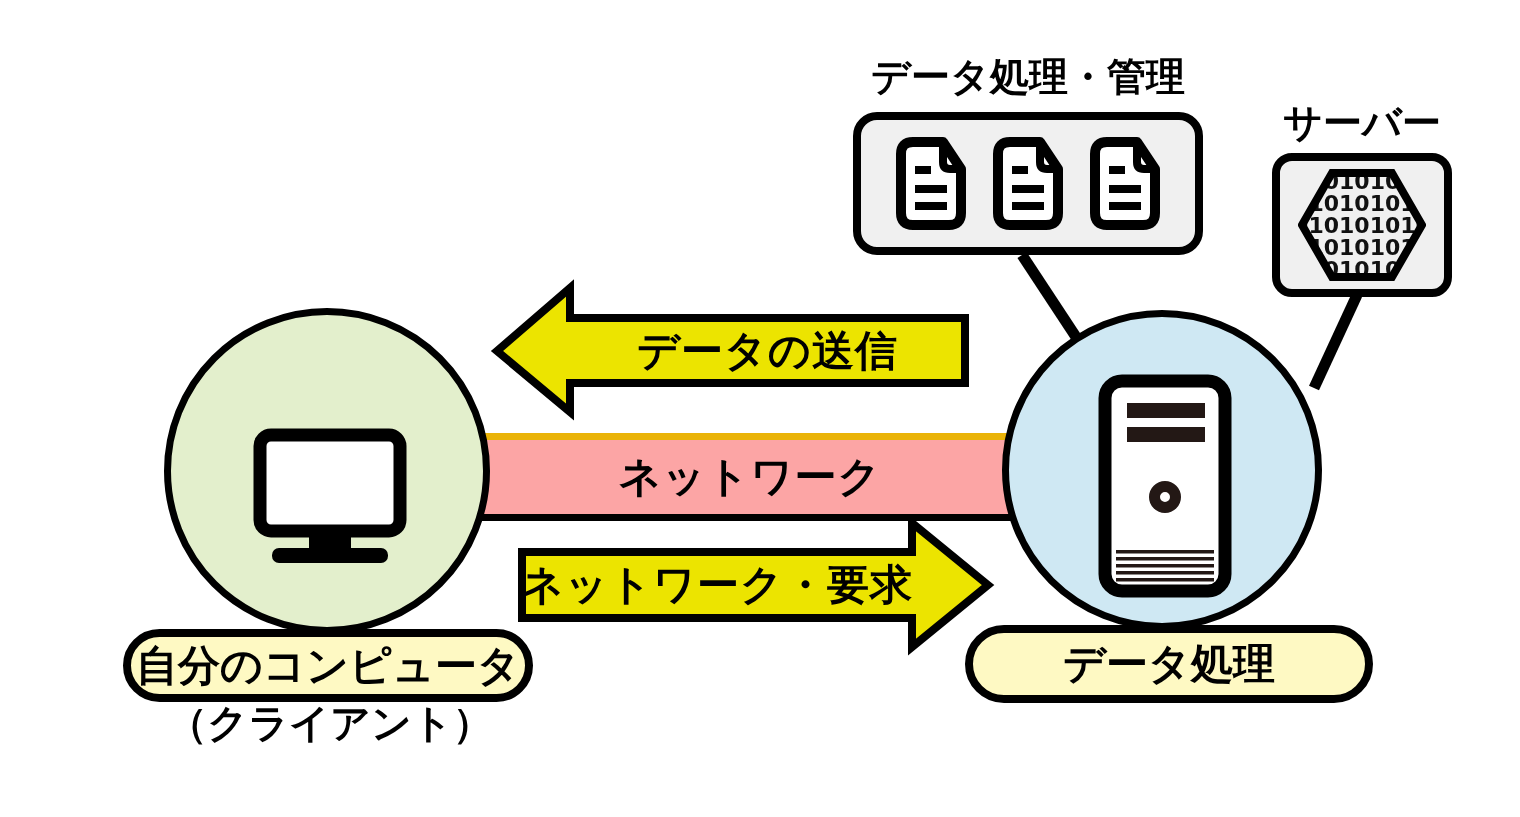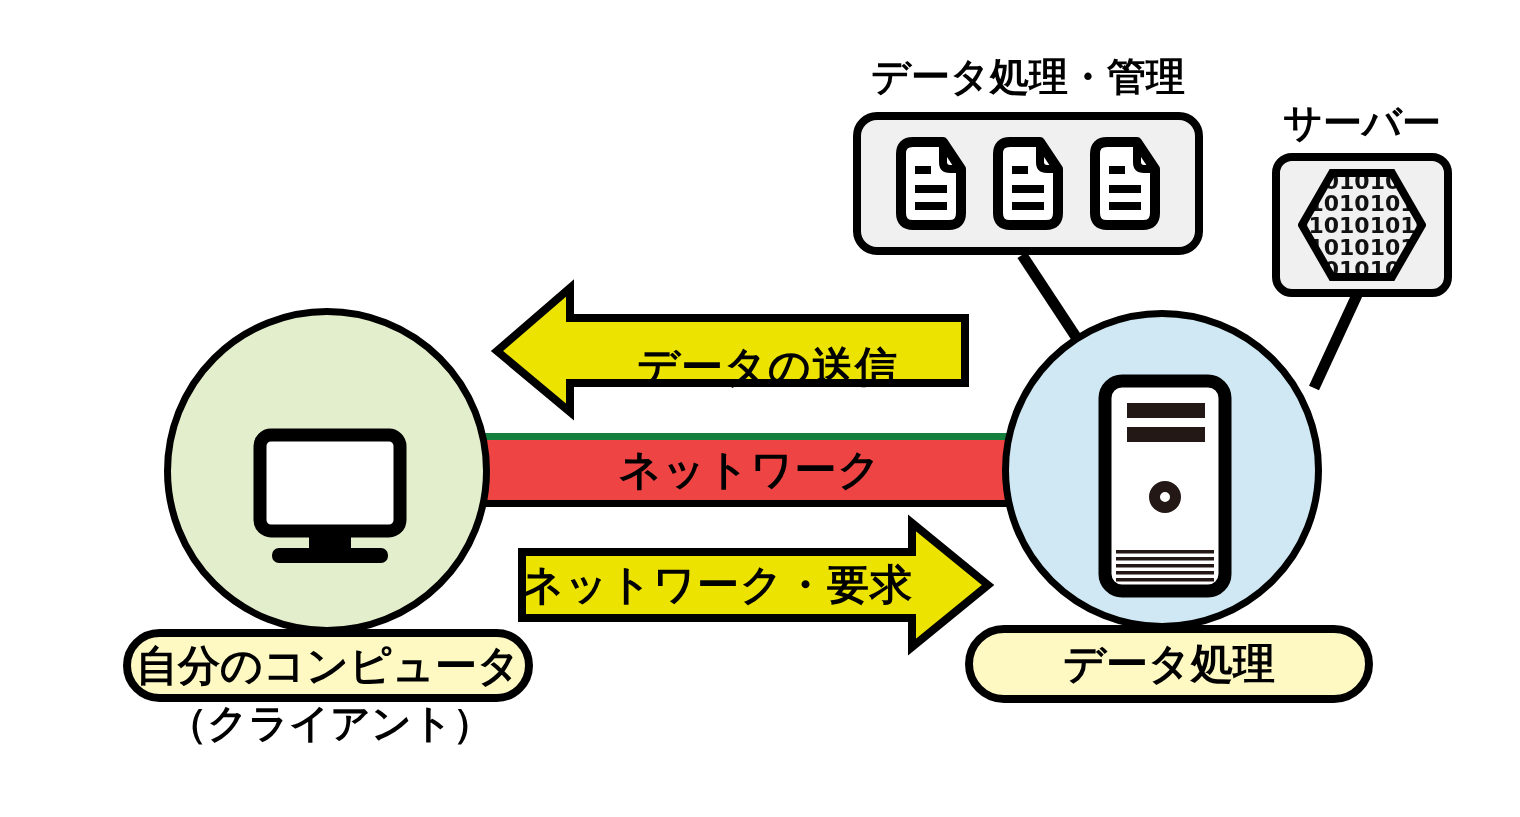--- a/index.html
+++ b/index.html
@@ -4,32 +4,32 @@
 <style>
   html,body{margin:0;padding:0;background:#fff;}
   .canvas{
     position:relative;width:1520px;height:817px;overflow:hidden;background:#fff;
     font-family:"DejaVu Sans","Liberation Sans",sans-serif;font-weight:700;color:#000;
   }
   .abs{position:absolute;}
   svg{display:block;}
   
   .net-band{
-    left:470px;top:433px;width:560px;height:74px;background:#ef4444;
-    border-top:7px solid #15803d;border-bottom:7px solid #000;box-sizing:border-box;
+    left:470px;top:433px;width:560px;height:88px;background:#fca5a5;
+    border-top:7px solid #eab308;border-bottom:7px solid #000;box-sizing:border-box;
     display:flex;align-items:center;justify-content:center;z-index:2;
     font-size:42px;letter-spacing:1px;
   }
   
   .shapes{left:0;top:0;z-index:1;}
   .arrow-label{
     z-index:5;display:flex;align-items:center;justify-content:center;
     font-size:42px;letter-spacing:1px;white-space:nowrap;
   }
-  .label-to-client{left:570px;top:320px;width:395px;height:62px;margin-top:16px;}
+  .label-to-client{left:570px;top:320px;width:395px;height:62px;}
   .label-to-server{left:522px;top:554px;width:390px;height:62px;}
   
   .circle{border-radius:50%;border:7px solid #000;box-sizing:border-box;z-index:3;}
   .client-circle{left:164px;top:308px;width:326px;height:326px;background:#e3efcc;}
   .server-circle{left:1002px;top:310px;width:320px;height:320px;background:#cfe8f3;}
   .monitor-icon{left:252px;top:427px;z-index:4;}
   .server-icon{left:1098px;top:374px;z-index:4;}
   
   .pill{
     background:#fef9c3;border:8px solid #000;box-sizing:border-box;z-index:4;

